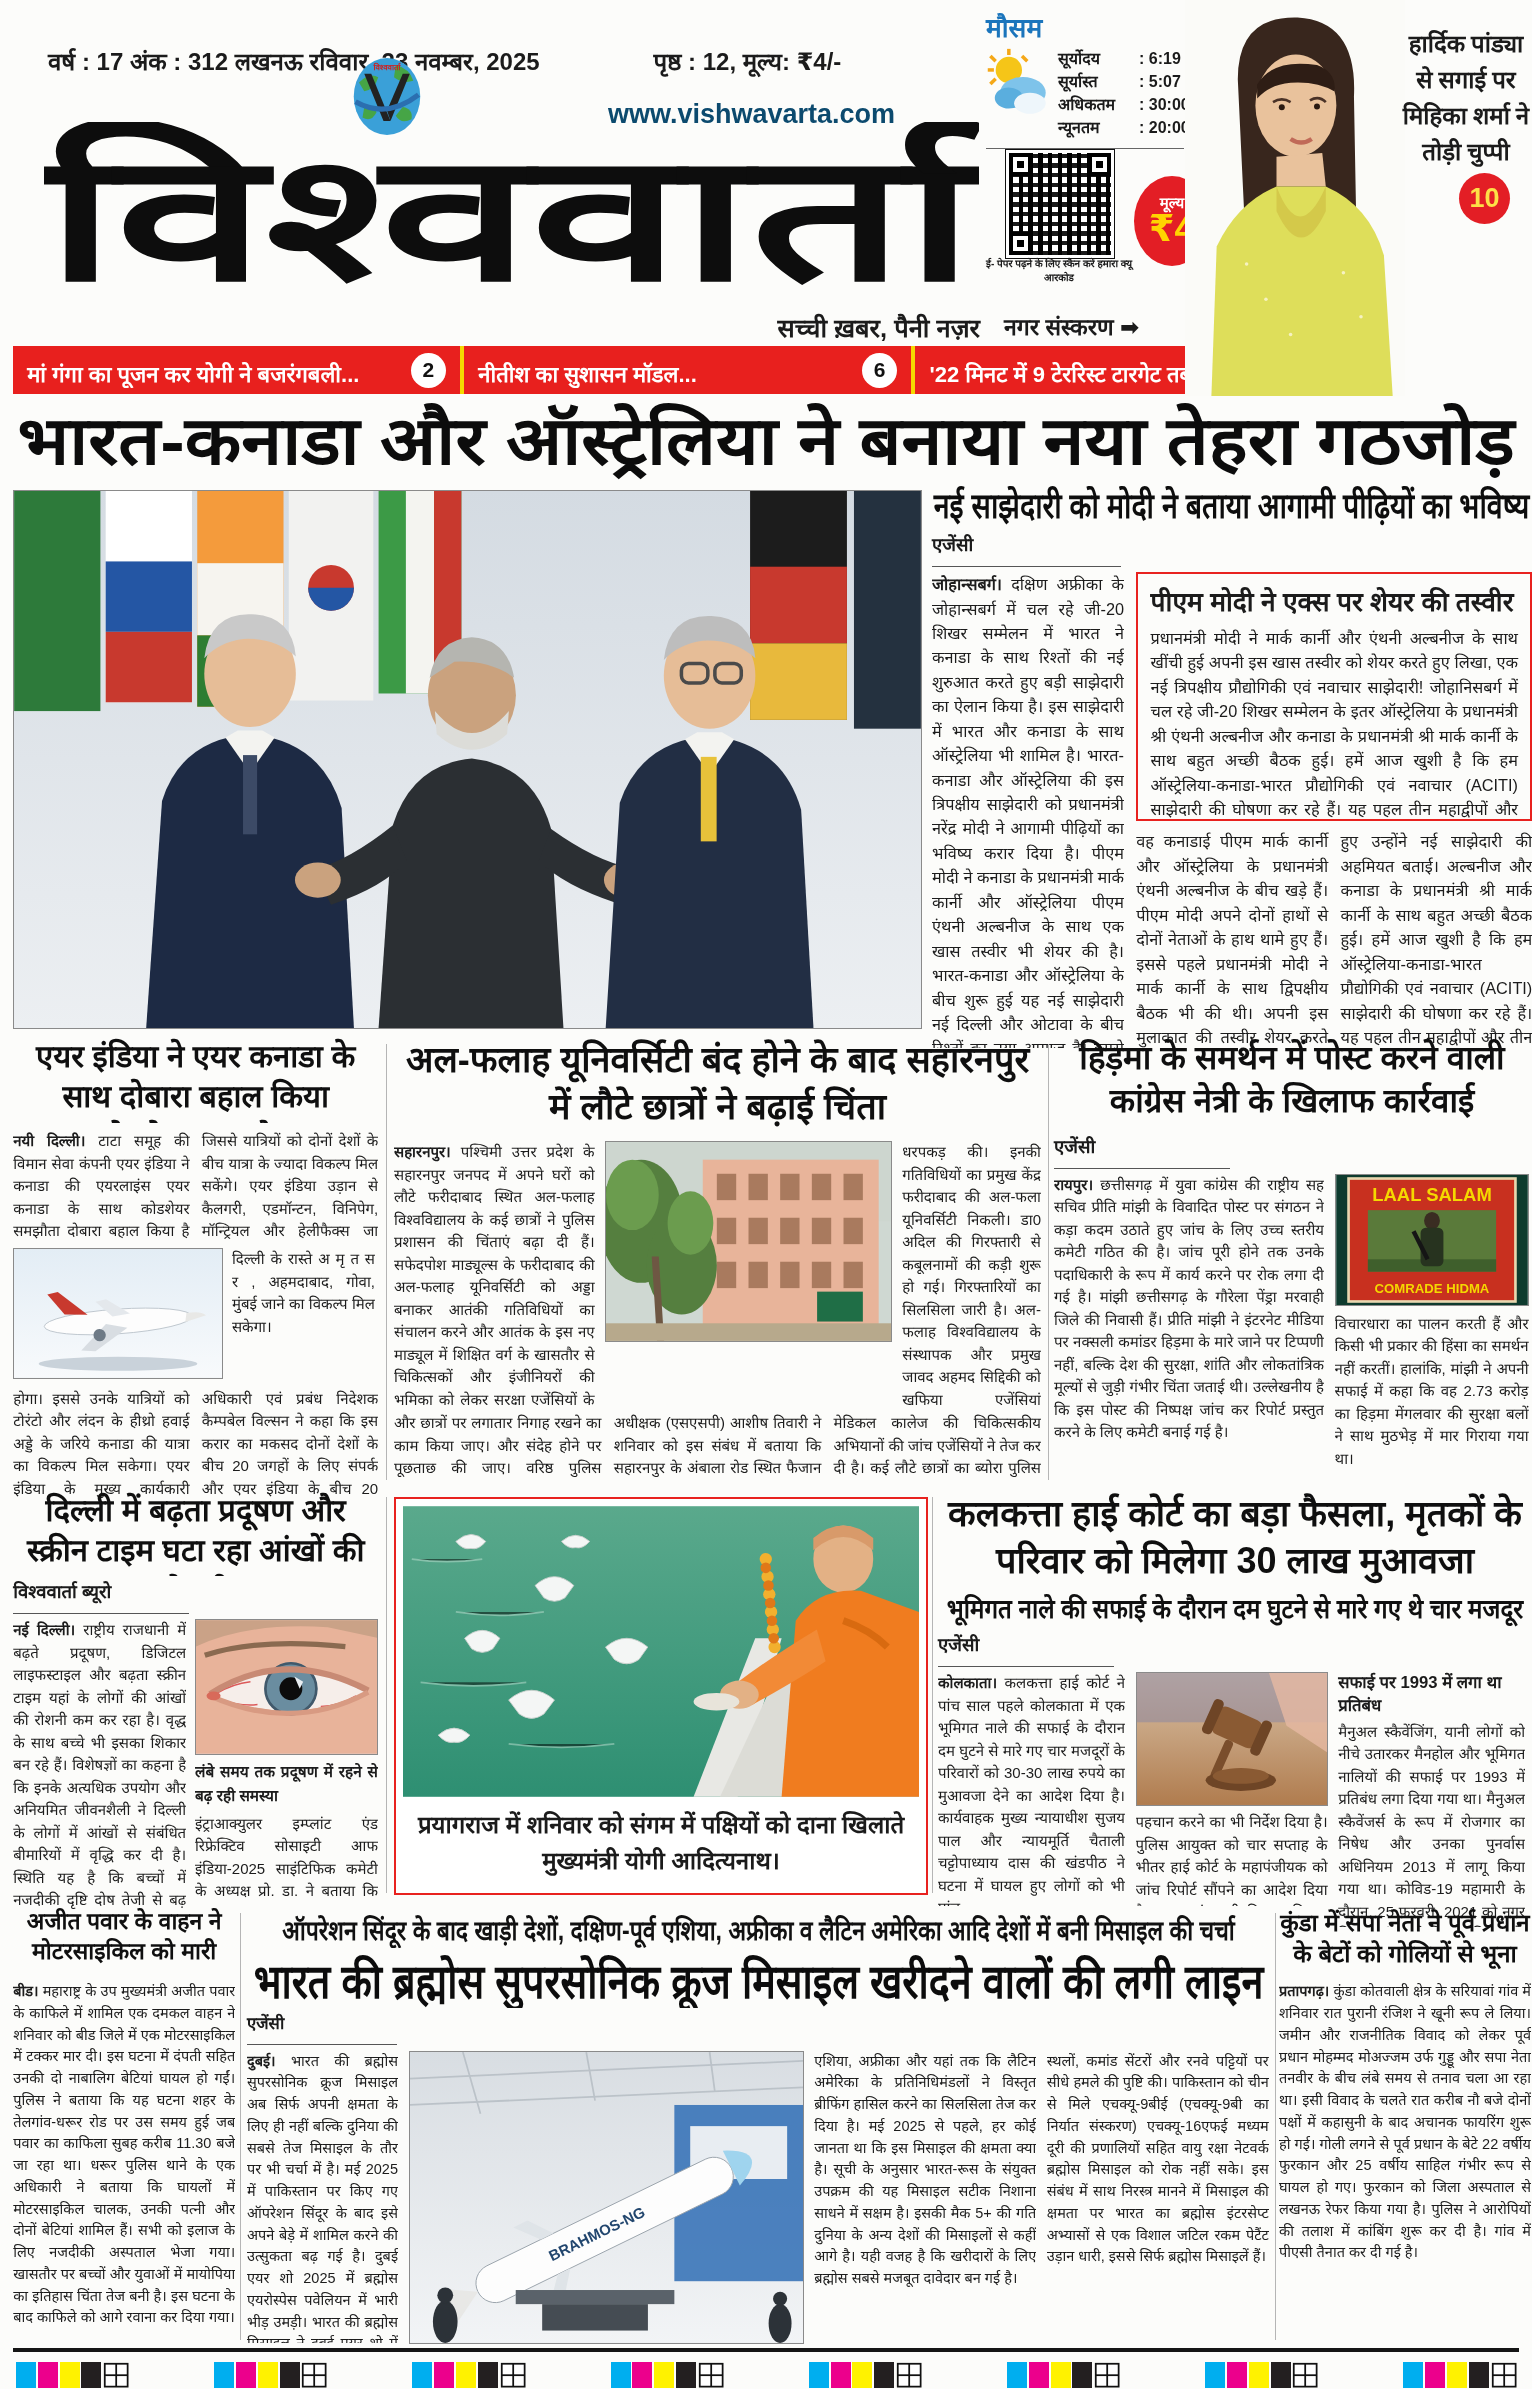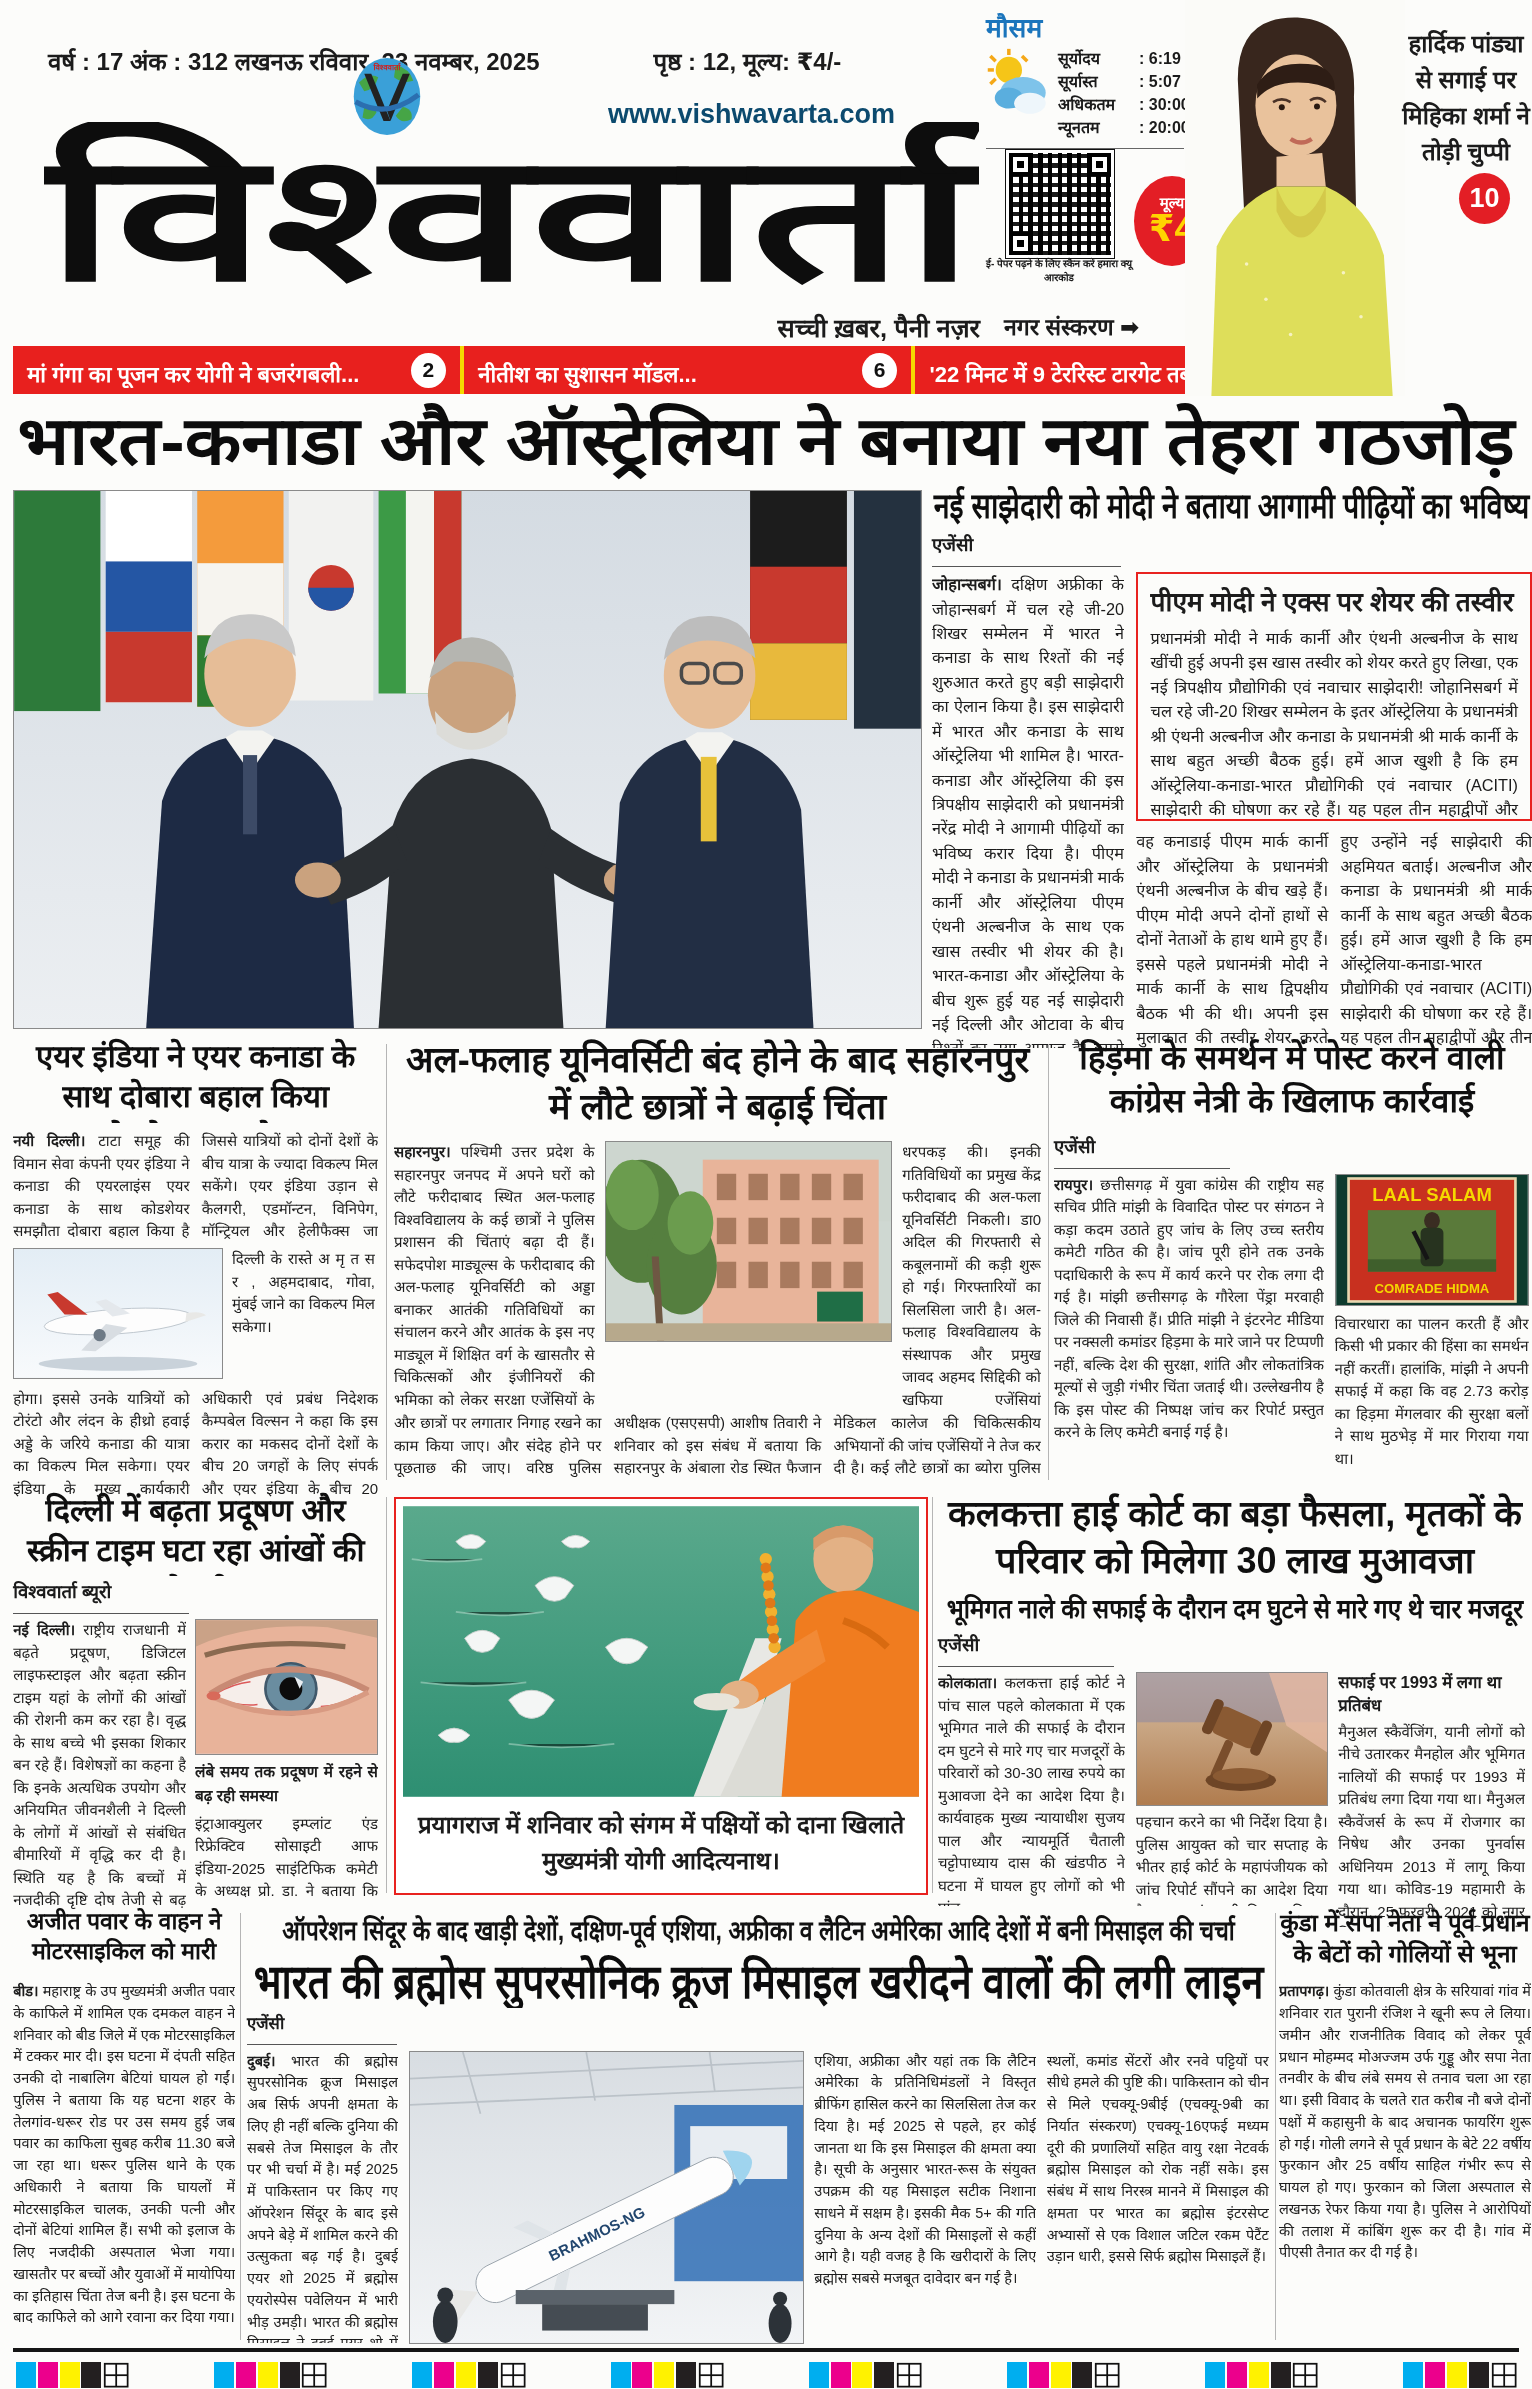--- a/index.html
+++ b/index.html
@@ -33,23 +33,23 @@
         repeating-linear-gradient(90deg,#000 0 4.4px,#fff 4.4px 9.7px);}
   .qr .finder{position:absolute;width:23px;height:23px;background:#fff;border:4.4px solid #000;box-sizing:border-box;}
   .qr .finder::after{content:"";position:absolute;left:3.5px;top:3.5px;width:7px;height:7px;background:#000;}
   .qr-caption{left:985px;top:257px;width:148px;font-size:10px;text-align:center;line-height:1.35;font-weight:bold;}
   .price-circle{left:1134px;top:176px;width:76px;height:90px;background:#e31e25;border-radius:50%;
       display:flex;flex-direction:column;align-items:center;justify-content:center;line-height:1;}
   .price-label{color:#fff;font-size:15px;font-weight:bold;}
   .price-value{color:#ffd400;font-size:37px;font-weight:bold;}
   .promo{left:1185px;top:0;width:348px;height:396px;z-index:6;}
   .promo-headline{position:absolute;right:0;top:26.4px;width:134px;font-size:24px;font-weight:bold;
-      text-align:center;line-height:1.5;}
+      text-align:center;line-height:1.5;font-family:Liberation Serif, serif;}
   .promo-page{position:absolute;right:23px;top:173px;width:51px;height:51px;border-radius:50%;background:#e31e25;
-      color:#ffffff;font-size:27px;font-weight:bold;display:flex;align-items:center;justify-content:center;}
+      color:#fde047;font-size:27px;font-weight:bold;display:flex;align-items:center;justify-content:center;}
   
   .teasers{left:13.2px;top:346px;width:1349px;height:48px;background:#e8201e;display:flex;align-items:center;z-index:2;}
   .teaser{flex:1;display:flex;align-items:flex-end;padding:0 14px;color:#fff;font-weight:bold;font-size:22px;white-space:nowrap;overflow:hidden;}
   .teaser .num{margin-left:auto;width:35px;height:35px;min-width:35px;background:#fff;color:#111;border-radius:50%;
       display:flex;align-items:center;justify-content:center;font-size:21px;}
   .tsep{width:4.4px;height:100%;background:#f5d800;}
   
   .lead-headline{left:13.2px;top:402px;width:1506px;height:78px;}
   .lead-photo{left:13.2px;top:490px;width:907px;height:537px;}
   .lead-col{left:932px;top:483px;width:601px;height:546px;}

